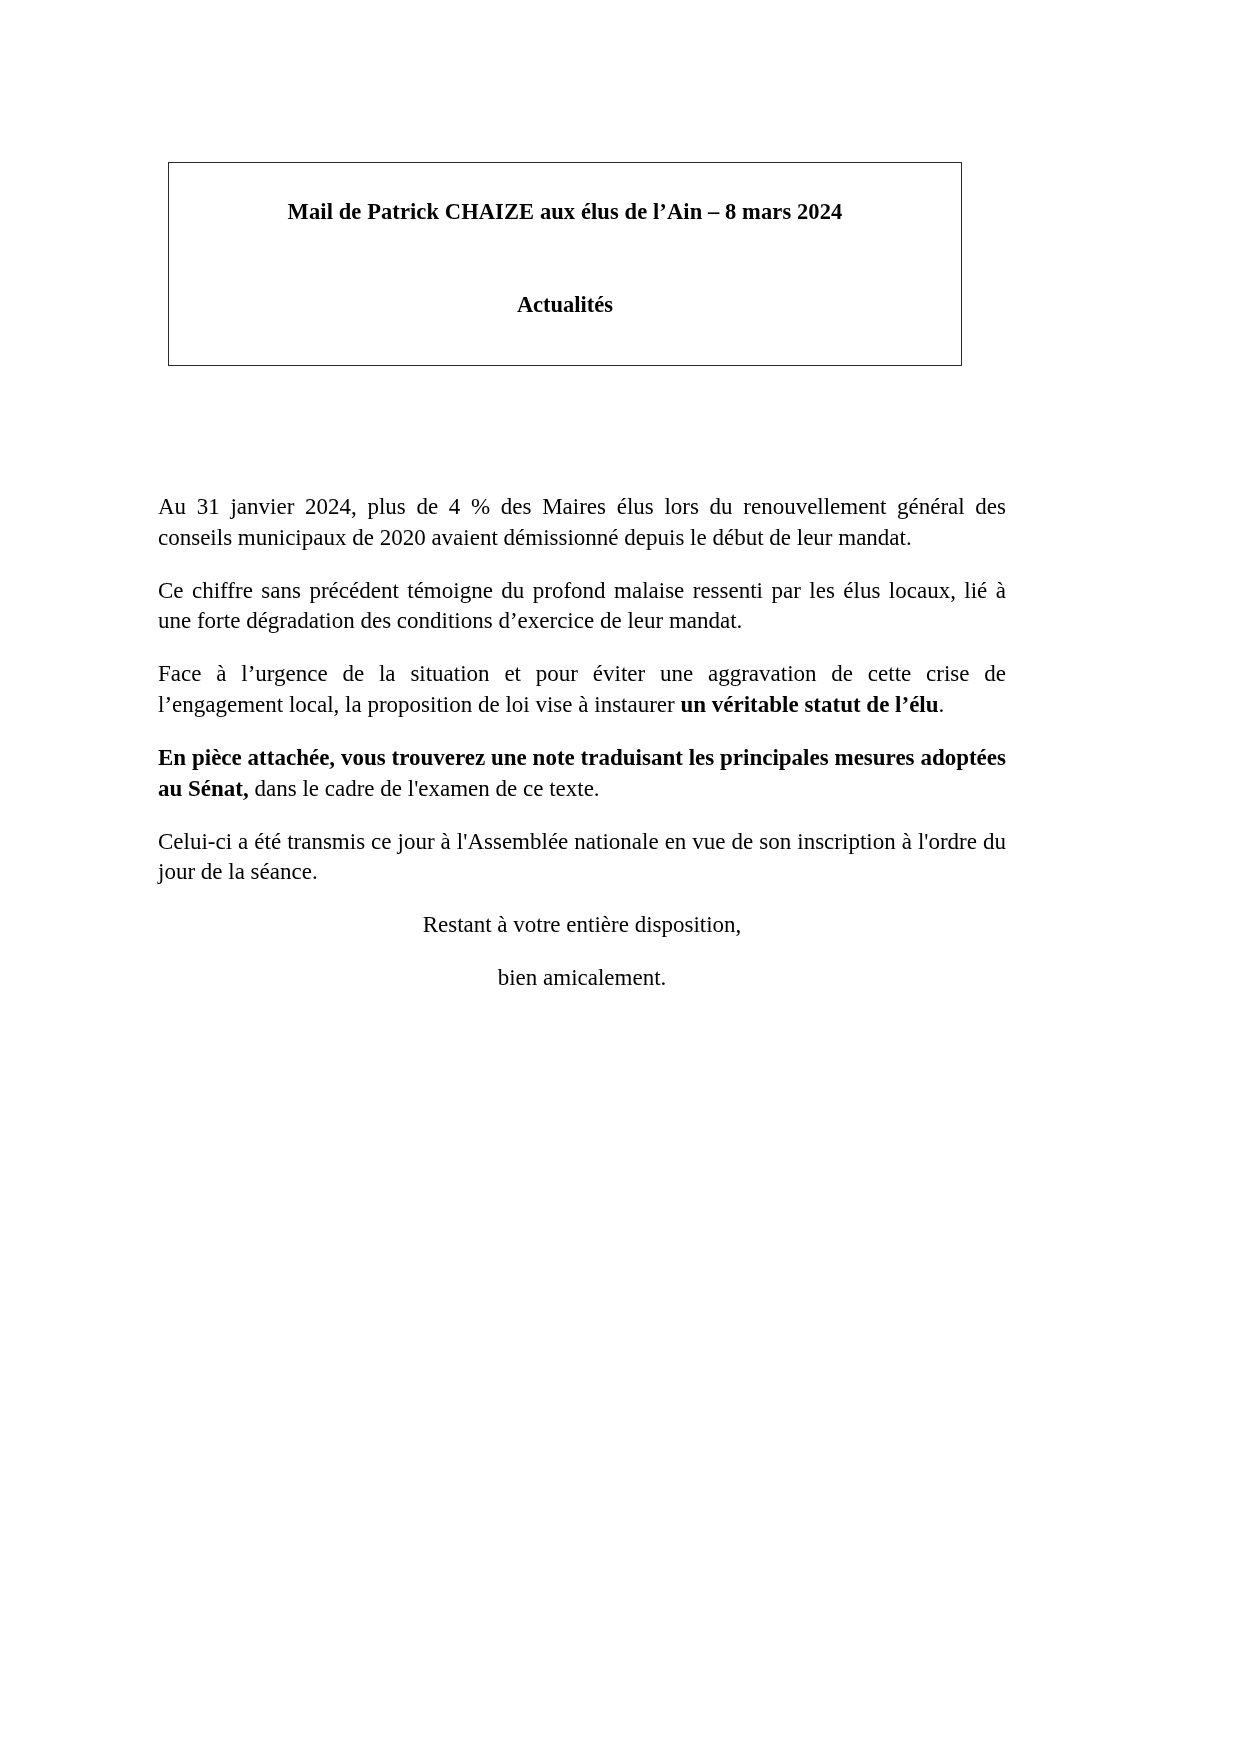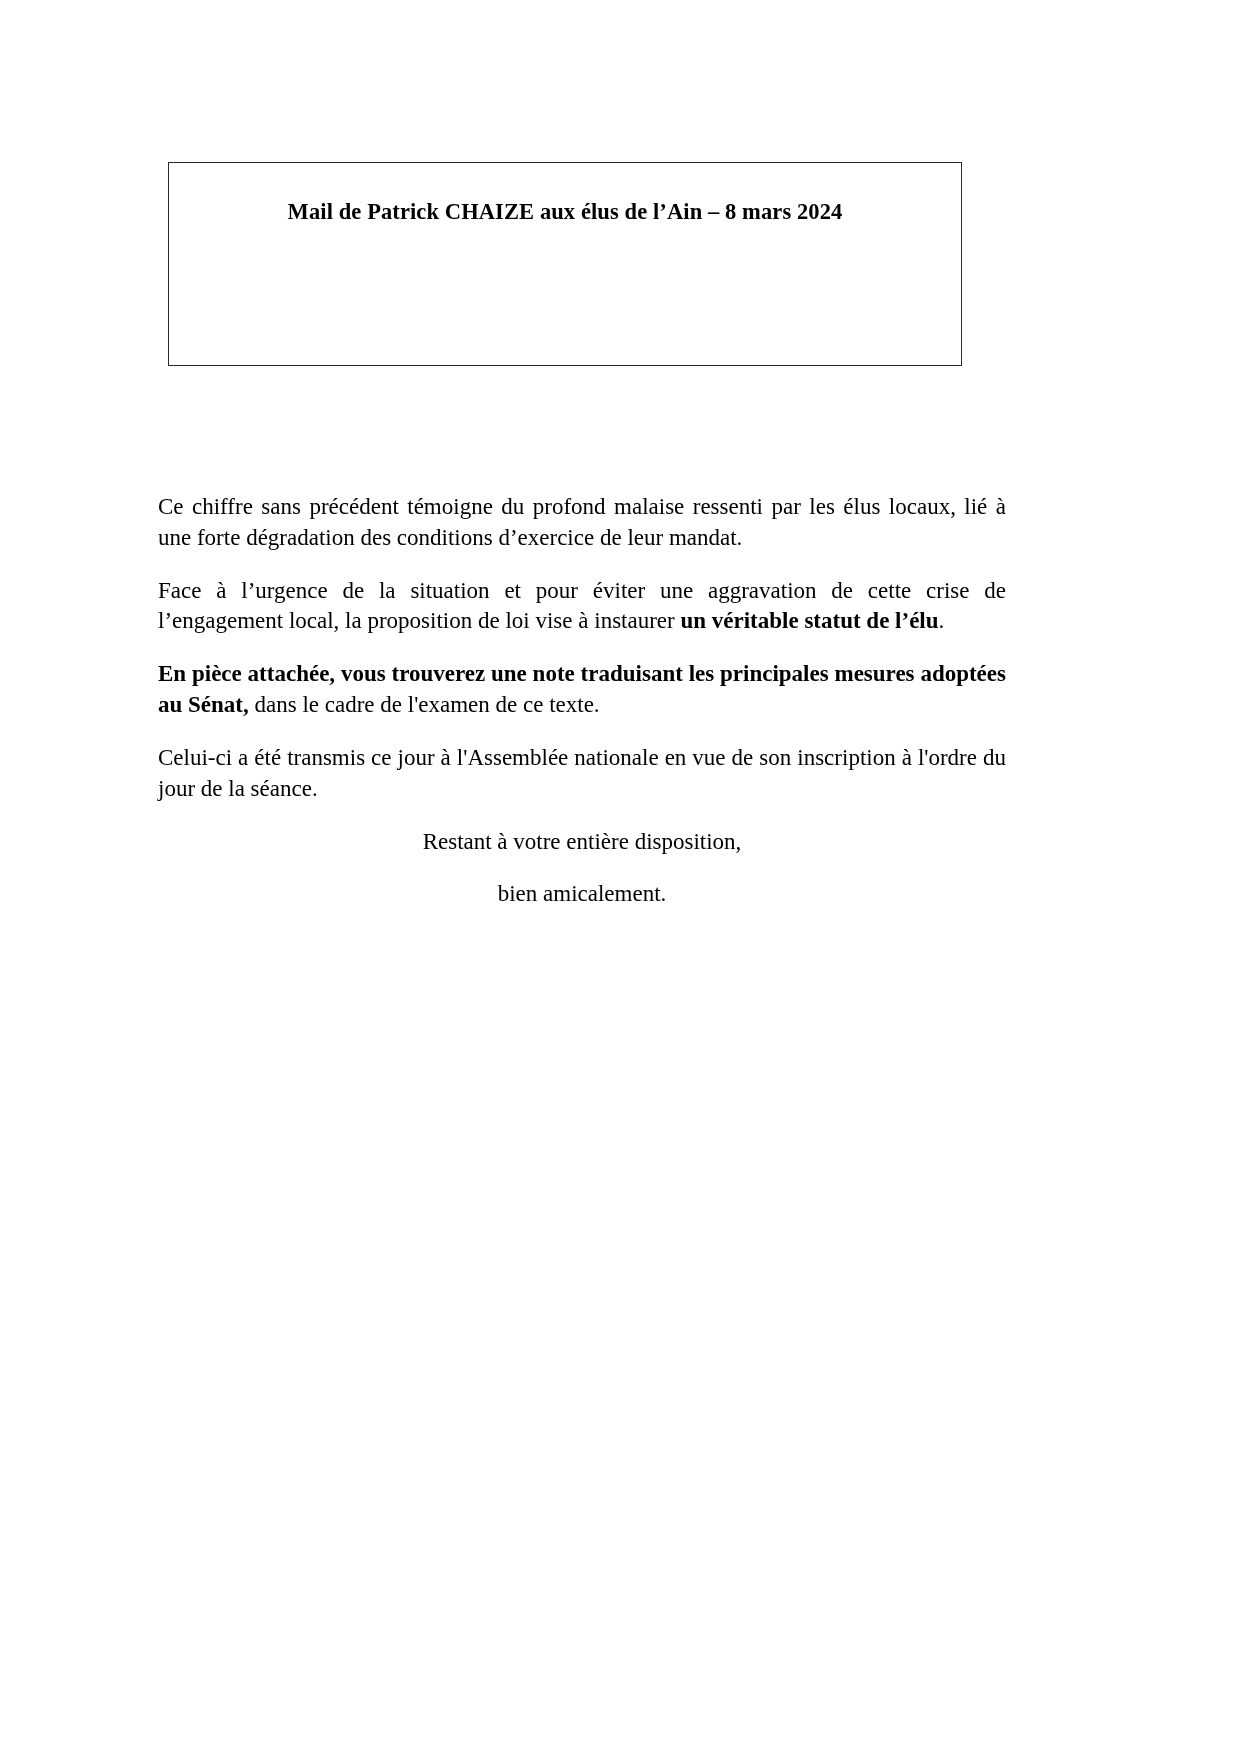--- a/index.html
+++ b/index.html
@@ -74,25 +74,27 @@
     font-weight: bold;
   }
 </style>
 </head>
 <body>
 
 <div class="page">
 
   <div class="header-box">
     <div class="header-title">Mail de Patrick CHAIZE aux élus de l’Ain – 8 mars 2024</div>
+    <div class="header-subtitle">Actualités</div>
   </div>
 
   <div class="body-text">
 
 
+    <p class="para"><span>Au 31 janvier 2024, plus de 4 % des Maires élus lors du renouvellement général des conseils municipaux de 2020 avaient démissionné depuis le début de leur mandat.</span></p>
 
     <p class="para"><span>Ce chiffre sans précédent témoigne du profond malaise ressenti par les élus locaux, lié à une forte dégradation des conditions d’exercice de leur mandat.</span></p>
 
     <p class="para"><span>Face à l’urgence de la situation et pour éviter une aggravation de cette crise de l’engagement local, la proposition de loi vise à instaurer </span><b>un véritable statut de l’élu</b><span>.</span></p>
 
     <p class="para"><b>En pièce attachée, vous trouverez une note traduisant les principales mesures adoptées au Sénat,</b><span> dans le cadre de l'examen de ce texte.</span></p>
 
     <p class="para"><span>Celui-ci a été transmis ce jour à l'Assemblée nationale en vue de son inscription à l'ordre du jour de la séance.</span></p>
 
     <p class="para no-justify"><span>Restant à votre entière disposition,</span></p>

